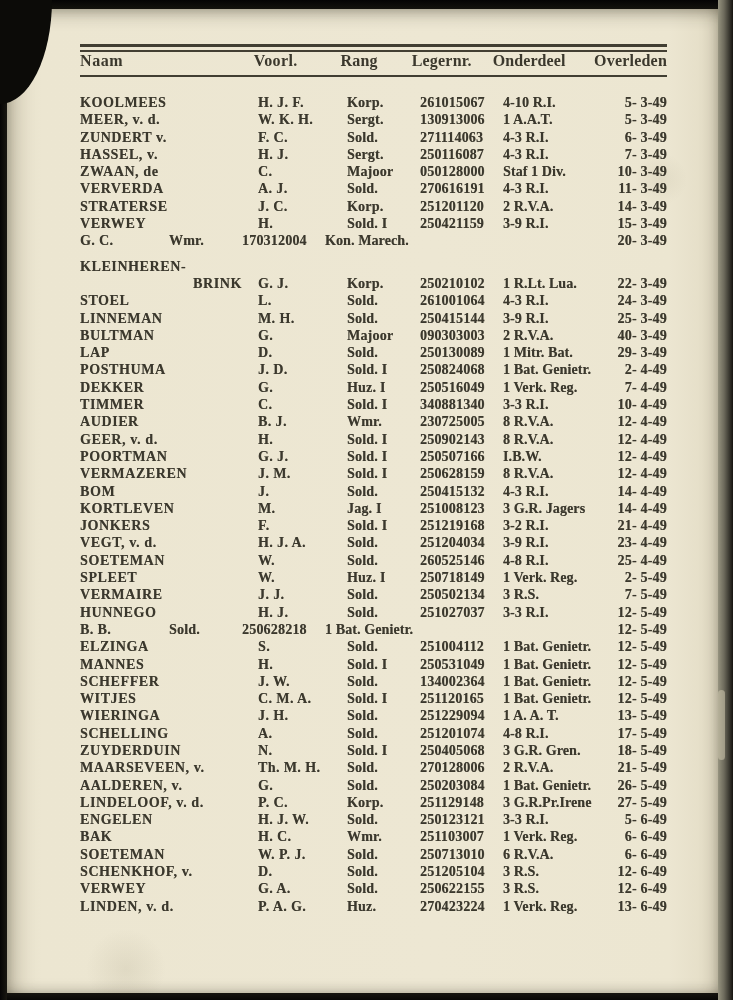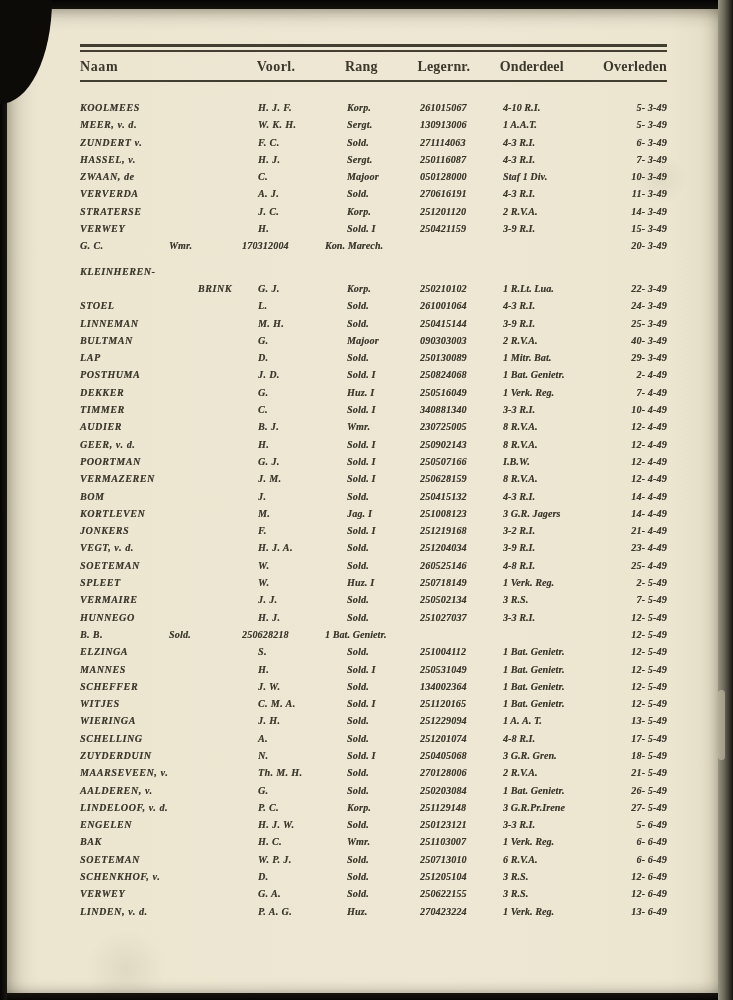--- a/index.html
+++ b/index.html
@@ -26,32 +26,32 @@
   .edge-left{position:absolute;left:0;top:0;width:7px;height:100%;background:linear-gradient(90deg,#050404,#191711);}
   .edge-right{position:absolute;right:0;top:0;width:15px;height:100%;
     background:linear-gradient(90deg,#96937f 0%,#6d6a5c 40%,#3a3830 75%,#15130f 100%);}
   .edge-right .curl{position:absolute;left:0;top:690px;width:7px;height:70px;background:#cfc8ae;opacity:.55;border-radius:4px;}
   .corner-tl{
     position:absolute;left:0;top:0;width:52px;height:104px;
     background:#0c0b08;border-bottom-right-radius:100% 100%;
   }
   .content{position:absolute;left:74px;top:35px;width:587px;color:#3b382d;}
   .rule-double{height:3px;border-top:3px solid #413e32;border-bottom:2px solid #433f33;}
-  .thead{display:flex;margin-top:7px;font-size:14px;font-weight:bold;letter-spacing:0.3px;white-space:nowrap;}
+  .thead{display:flex;margin-top:0;font-size:16px;font-weight:bold;letter-spacing:0.3px;white-space:nowrap;}
   .rule-single{margin-top:5px;height:2px;background:#413e32;}
   .tbody{margin-top:17px;}
-  .row{display:flex;height:17.3px;line-height:17.3px;font-size:10px;font-weight:bold;white-space:nowrap;
-       text-shadow:0.2px 0.2px 0 rgba(59,56,45,0.55);font-style:italic;}
+  .row{display:flex;height:17.3px;line-height:17.3px;font-size:14px;font-weight:bold;white-space:nowrap;
+       text-shadow:0.2px 0.2px 0 rgba(59,56,45,0.55);}
   .c-name{width:178px;letter-spacing:0.6px;overflow:visible;}
   .c-voorl{width:89px;letter-spacing:0.4px;}
   .c-rang{width:73px;letter-spacing:0.2px;}
   .c-leg{width:83px;letter-spacing:0.2px;}
   .c-ond{width:104px;letter-spacing:0.1px;}
   .c-ovl{flex:1;text-align:right;letter-spacing:0.2px;}
-  .name-right{text-align:right;padding-right:26px;box-sizing:border-box;}
+  .name-right{text-align:right;padding-right:16px;box-sizing:border-box;}
   .pre-extra{margin-top:8px;}
 </style>
 </head>
 <body>
 
 <div class="scan">
   <div class="page">
     <div class="content">
       <div class="rule-double"></div>
       <div class="thead">

